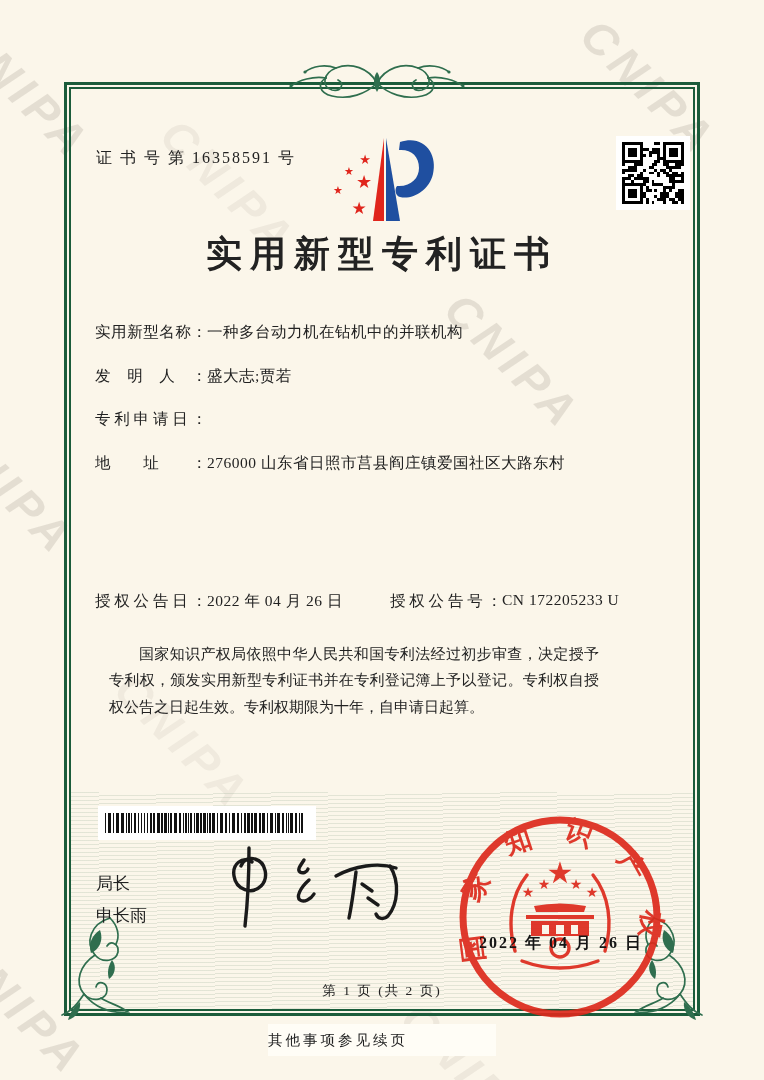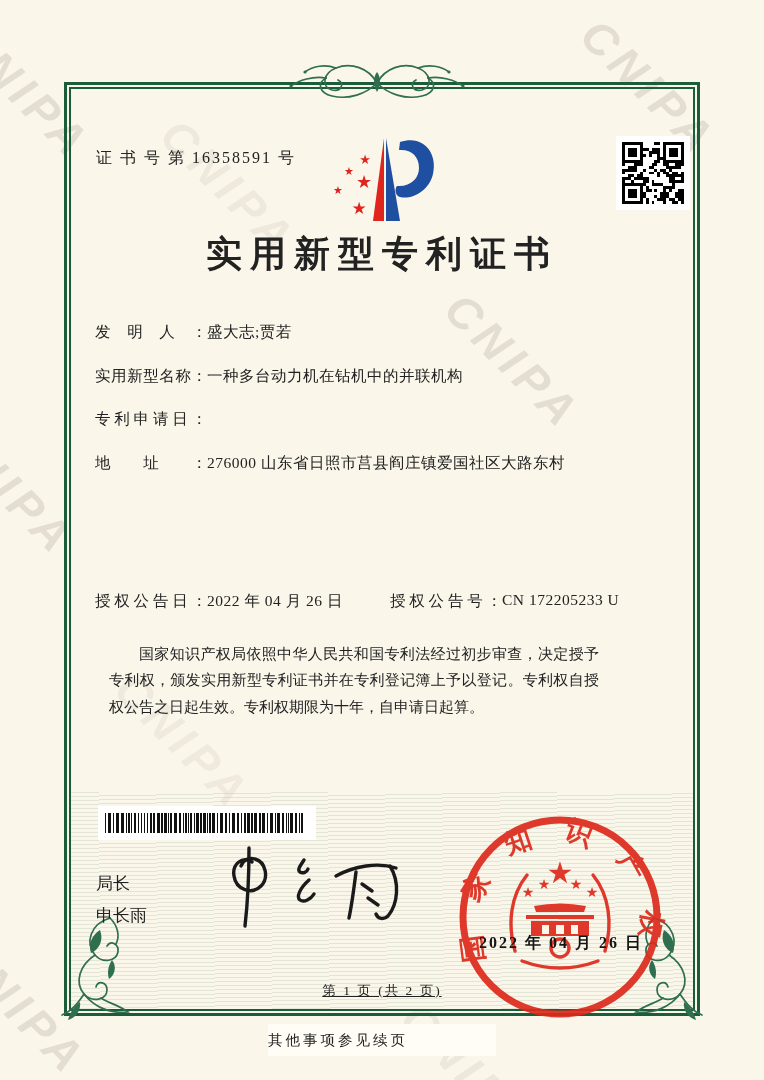--- a/index.html
+++ b/index.html
@@ -52,21 +52,21 @@
     background:#fff; z-index:4;
   }
   .barcode-box svg{ position:absolute; left:7px; top:7px; }
   .signer{ position:absolute; left:96px; top:868px; font-size:17px; line-height:1.9; z-index:4;}
   .signature{ position:absolute; left:212px; top:842px; width:200px; height:95px; z-index:4; }
   .seal{ position:absolute; left:454px; top:811px; width:212px; height:212px; z-index:5; opacity:0.92; }
   .seal-date{
     position:absolute; left:479px; top:933px; z-index:6; font-size:16px;
     font-weight:600; letter-spacing:2px; color:#151515; white-space:nowrap;
   }
-  .page-info{ position:absolute; left:0; right:0; top:982px; text-align:center; font-size:13.5px; letter-spacing:2px; z-index:4;text-decoration:underline; }
+  .page-info{ position:absolute; left:0; right:0; top:982px; text-align:center; font-size:13.5px; letter-spacing:2px; z-index:4; }
   .footer-note-box{
     position:absolute; left:268px; top:1024px; width:228px; height:32px;
     background:#fffdf6; z-index:4; display:flex; align-items:center; justify-content:flex-start;
   }
   .footer-note{ font-size:14.5px; letter-spacing:3px; }
   .ornament-top{ position:absolute; left:273px; top:58px; width:208px; height:50px; z-index:3; }
   .ornament-corner{ position:absolute; width:92px; height:116px; z-index:3; }
   .ornament-bl{ left:50px; top:910px; }
   .ornament-br{ left:622px; top:910px; transform:scaleX(-1); }
 </style>
@@ -302,26 +302,26 @@
         <rect x="18" y="4" width="3" height="3" fill="#000"></rect>
         <rect x="2" y="16" width="7" height="7" fill="#000"></rect>
         <rect x="3" y="17" width="5" height="5" fill="#fff"></rect>
         <rect x="4" y="18" width="3" height="3" fill="#000"></rect>
       </svg>
 
     <div class="title">实用新型专利证书</div>
 
     <div class="fields">
       <div class="frow">
+        <span class="flabel">实用新型名称：</span>
+        <span class="fvalue">一种多台动力机在钻机中的并联机构</span>
+      </div>
+      <div class="frow">
         <span class="flabel">发明人：</span>
         <span class="fvalue">盛大志;贾若</span>
-      </div>
-      <div class="frow">
-        <span class="flabel">实用新型名称：</span>
-        <span class="fvalue">一种多台动力机在钻机中的并联机构</span>
       </div>
       <div class="frow">
         <span class="flabel">专利申请日：</span>
       </div>
       <div class="frow">
         <span class="flabel">地址：</span>
         <span class="fvalue">276000 山东省日照市莒县阎庄镇爱国社区大路东村</span>
       </div>
     </div>
 

